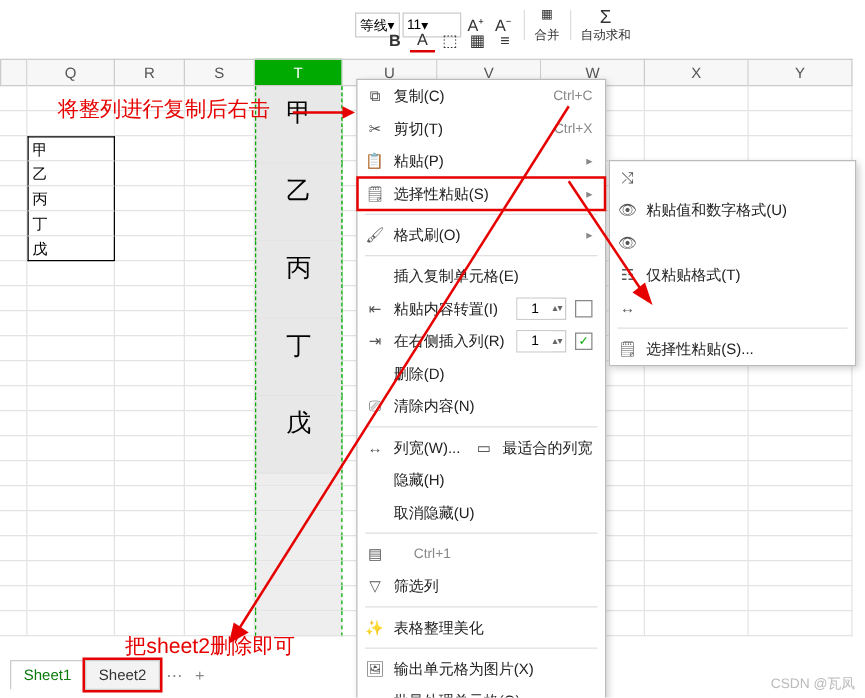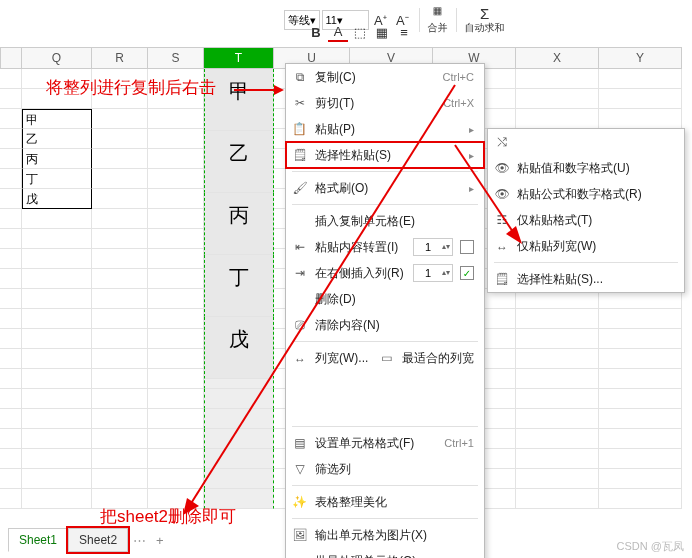--- a/index.html
+++ b/index.html
@@ -439,28 +439,29 @@
     </div>
   <div class="ctx-sep"></div>
   <div class="ctx-item">
       <span class="ctx-ico">↔</span>
       <span class="ctx-label">列宽(W)...</span>
       <span class="ctx-ico" style="margin-left:auto">▭</span>
       <span class="ctx-label" style="flex:0">最适合的列宽</span>
     </div>
   <div class="ctx-item">
       <span class="ctx-ico"></span>
+      <span class="ctx-label">隐藏(H)</span>
     </div>
   <div class="ctx-item">
       <span class="ctx-ico"></span>
+      <span class="ctx-label">取消隐藏(U)</span>
     </div>
   <div class="ctx-sep"></div>
   <div class="ctx-item">
       <span class="ctx-ico">▤</span>
-      <span class="ctx-label">设置单元格格式(F)</span>
       <span class="ctx-shortcut">Ctrl+1</span>
     </div>
   <div class="ctx-item">
       <span class="ctx-ico">▽</span>
       <span class="ctx-label">筛选列</span>
     </div>
   <div class="ctx-sep"></div>
   <div class="ctx-item">
       <span class="ctx-ico">✨</span>
       <span class="ctx-label">表格整理美化</span>
@@ -479,29 +480,27 @@
 <div class="ctx" style="top:128px; left:487px; width:198px;">
   <div class="ctx-item">
       <span class="ctx-ico">⤭</span>
     </div>
   <div class="ctx-item">
       <span class="ctx-ico">👁</span>
       <span class="ctx-label">粘贴值和数字格式(U)</span>
     </div>
   <div class="ctx-item">
       <span class="ctx-ico">👁</span>
-      <span class="ctx-label">粘贴公式和数字格式(R)</span>
     </div>
   <div class="ctx-item">
       <span class="ctx-ico">☷</span>
       <span class="ctx-label">仅粘贴格式(T)</span>
     </div>
   <div class="ctx-item">
       <span class="ctx-ico">↔</span>
-      <span class="ctx-label">仅粘贴列宽(W)</span>
     </div>
   <div class="ctx-sep"></div>
   <div class="ctx-item">
       <span class="ctx-ico">🗒</span>
       <span class="ctx-label">选择性粘贴(S)...</span>
     </div>
 </div>
 
 <div class="tabs">
   <div class="tab active">Sheet1</div>

